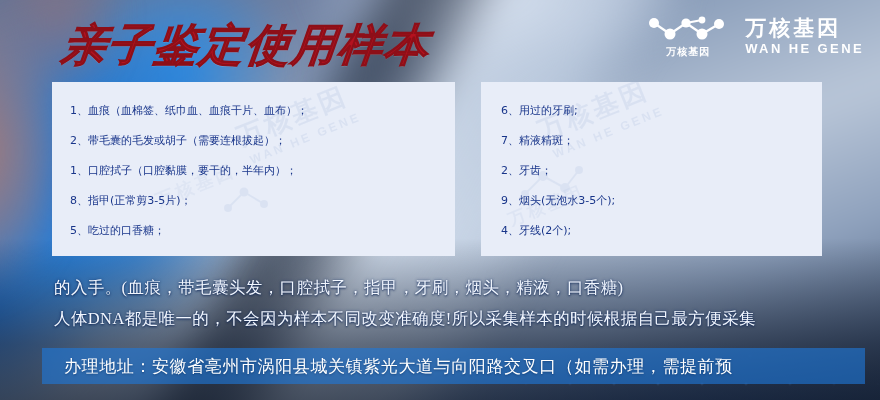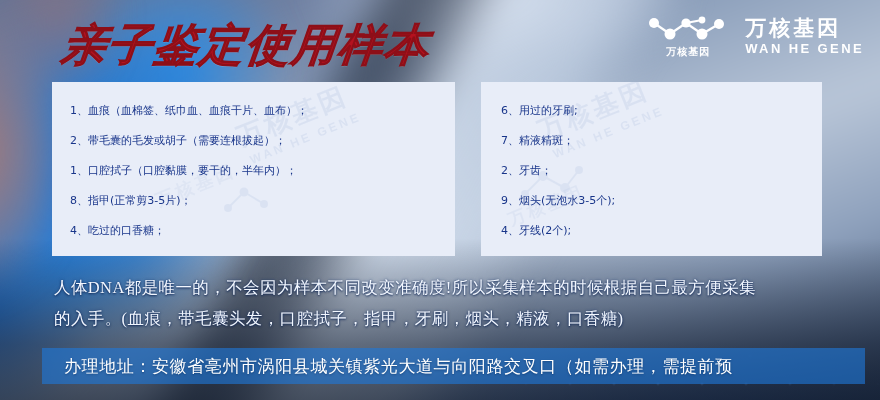--- a/index.html
+++ b/index.html
@@ -187,21 +187,21 @@
           <circle cx="8" cy="30" r="4"></circle>
           <circle cx="24" cy="14" r="4.5"></circle>
           <circle cx="44" cy="26" r="4"></circle>
         </g>
     </svg>
     <div class="items">
       <div class="item">1、血痕（血棉签、纸巾血、血痕干片、血布）；</div>
       <div class="item">2、带毛囊的毛发或胡子（需要连根拔起）；</div>
       <div class="item">1、口腔拭子（口腔黏膜，要干的，半年内）；</div>
       <div class="item">8、指甲(正常剪3-5片)；</div>
-      <div class="item">4、吃过的口香糖；</div>
+      <div class="item">5、吃过的口香糖；</div>
     </div>
   </div>
 
   <div class="panel panel-right">
     <div class="wm wm-cn" style="left:52px;top:34px;">万核基因</div>
     <div class="wm wm-en" style="left:70px;top:66px;">WAN HE GENE</div>
     <div class="wm wm-cn" style="left:24px;top:128px;font-size:17px;opacity:.22;">万核基因</div>
     <svg class="wm-dots" style="left:36px;top:76px;" width="80" height="56" aria-hidden="true">
       <g stroke="#c3d0e8" stroke-width="2" fill="none">
         <line x1="8" y1="36" x2="26" y2="18"></line>
@@ -218,21 +218,21 @@
     <div class="items">
       <div class="item">6、用过的牙刷;</div>
       <div class="item">7、精液精斑；</div>
       <div class="item">2、牙齿；</div>
       <div class="item">9、烟头(无泡水3-5个);</div>
       <div class="item">4、牙线(2个);</div>
     </div>
   </div>
 
   <div class="note">
+    <div>的入手。(血痕，带毛囊头发，口腔拭子，指甲，牙刷，烟头，精液，口香糖)</div>
     <div>人体DNA都是唯一的，不会因为样本不同改变准确度!所以采集样本的时候根据自己最方便采集</div>
-    <div>的入手。(血痕，带毛囊头发，口腔拭子，指甲，牙刷，烟头，精液，口香糖)</div>
   </div>
 
   <div class="addr">
     <div class="addr-text">办理地址：安徽省亳州市涡阳县城关镇紫光大道与向阳路交叉口（如需办理，需提前预</div>
   </div>
 
 </div>
 
 </body></html>

